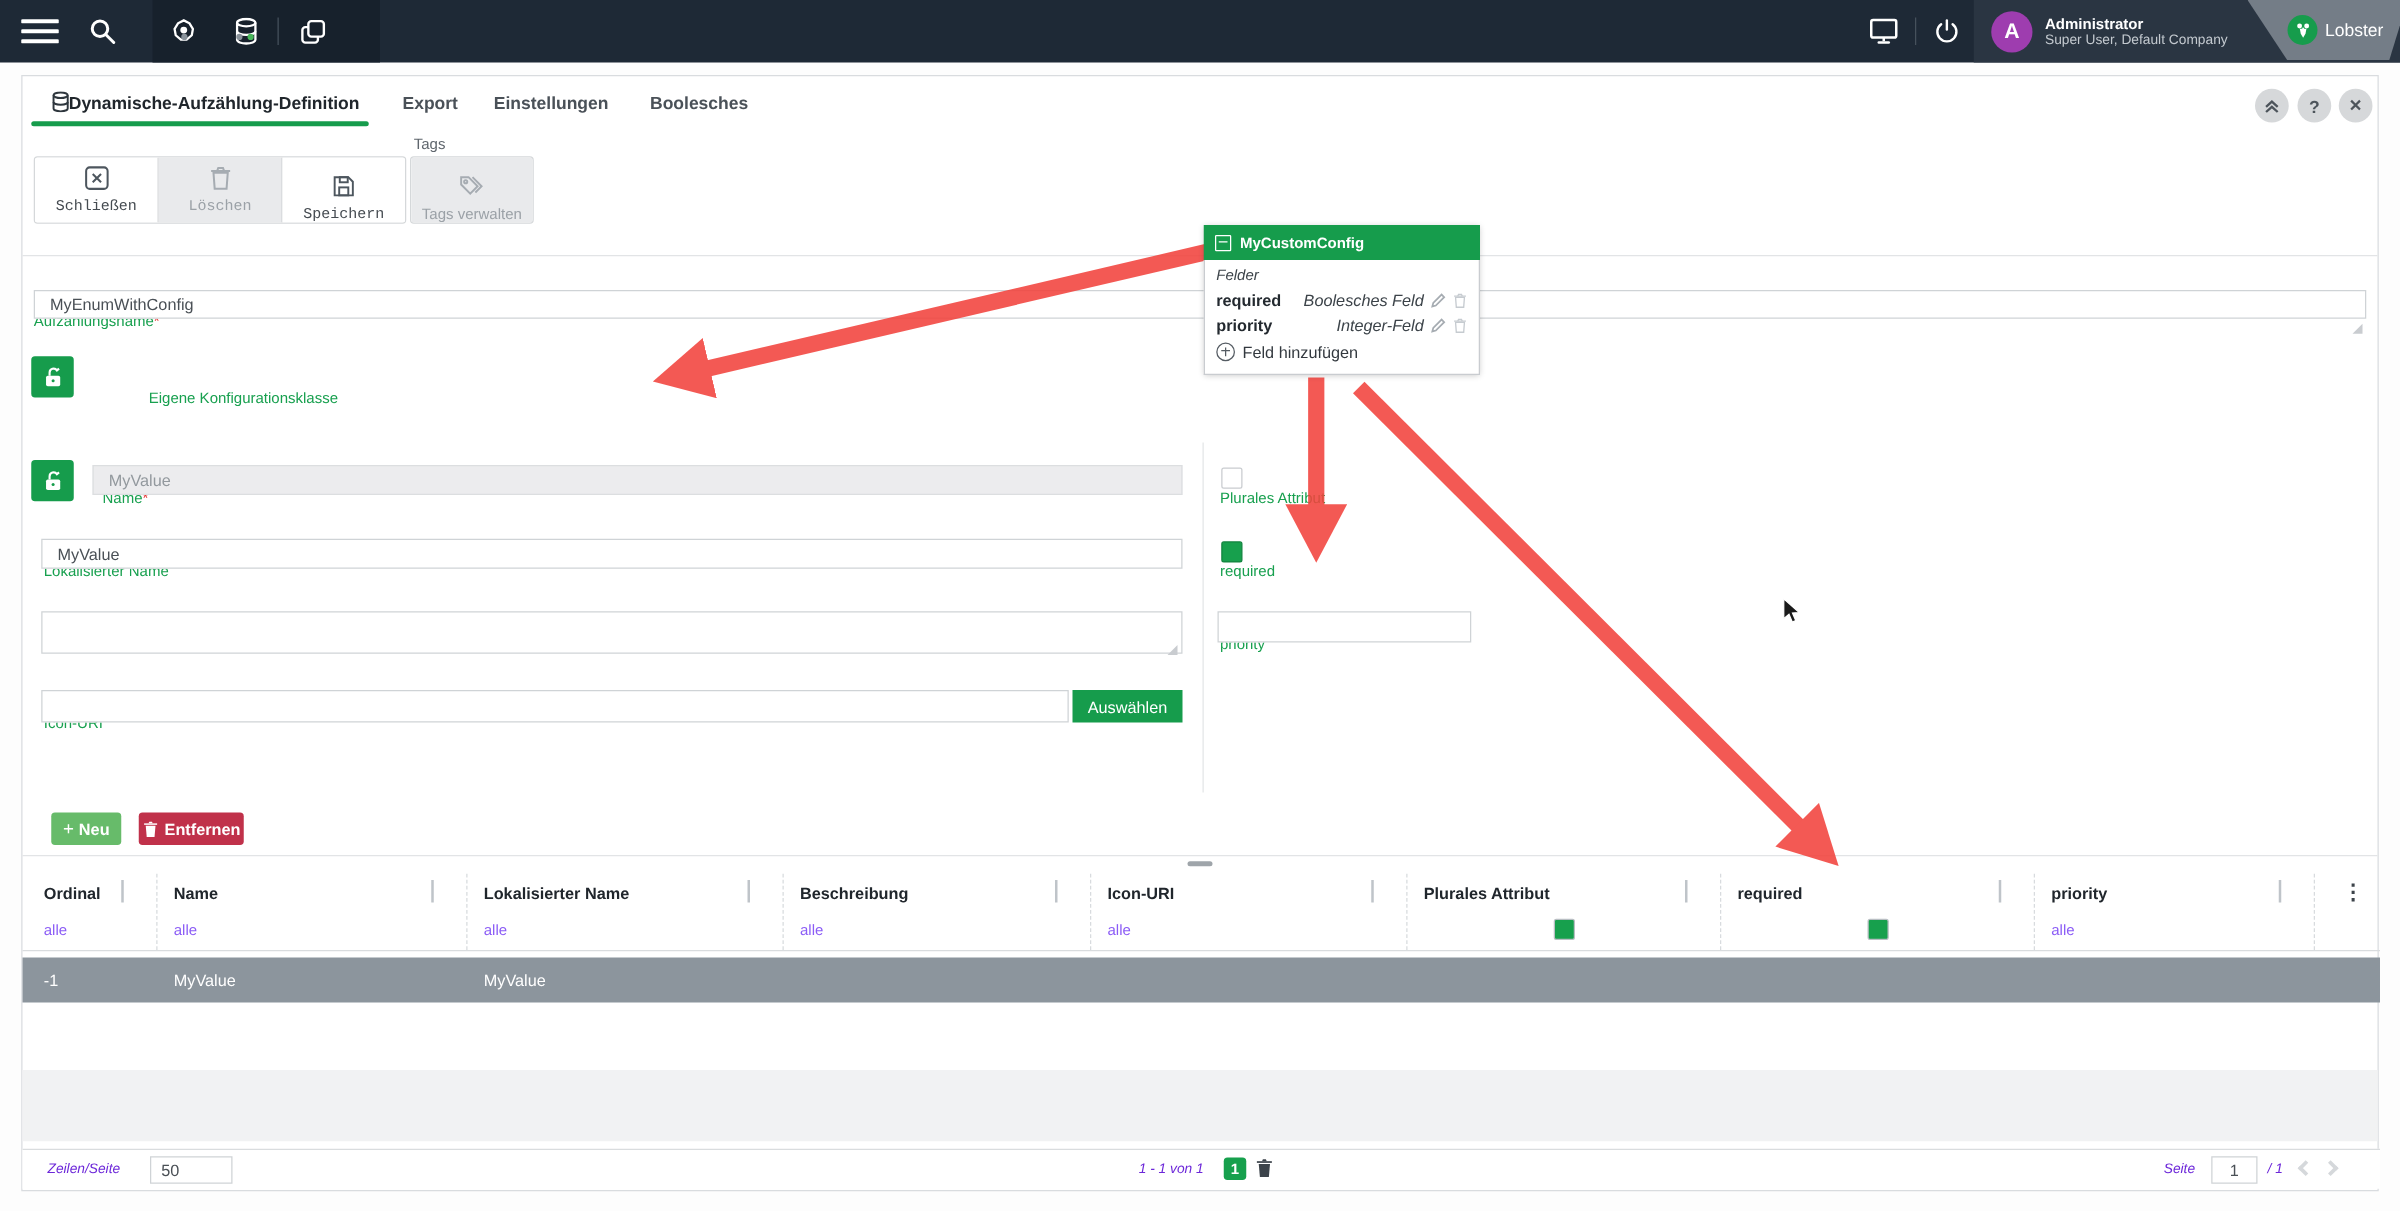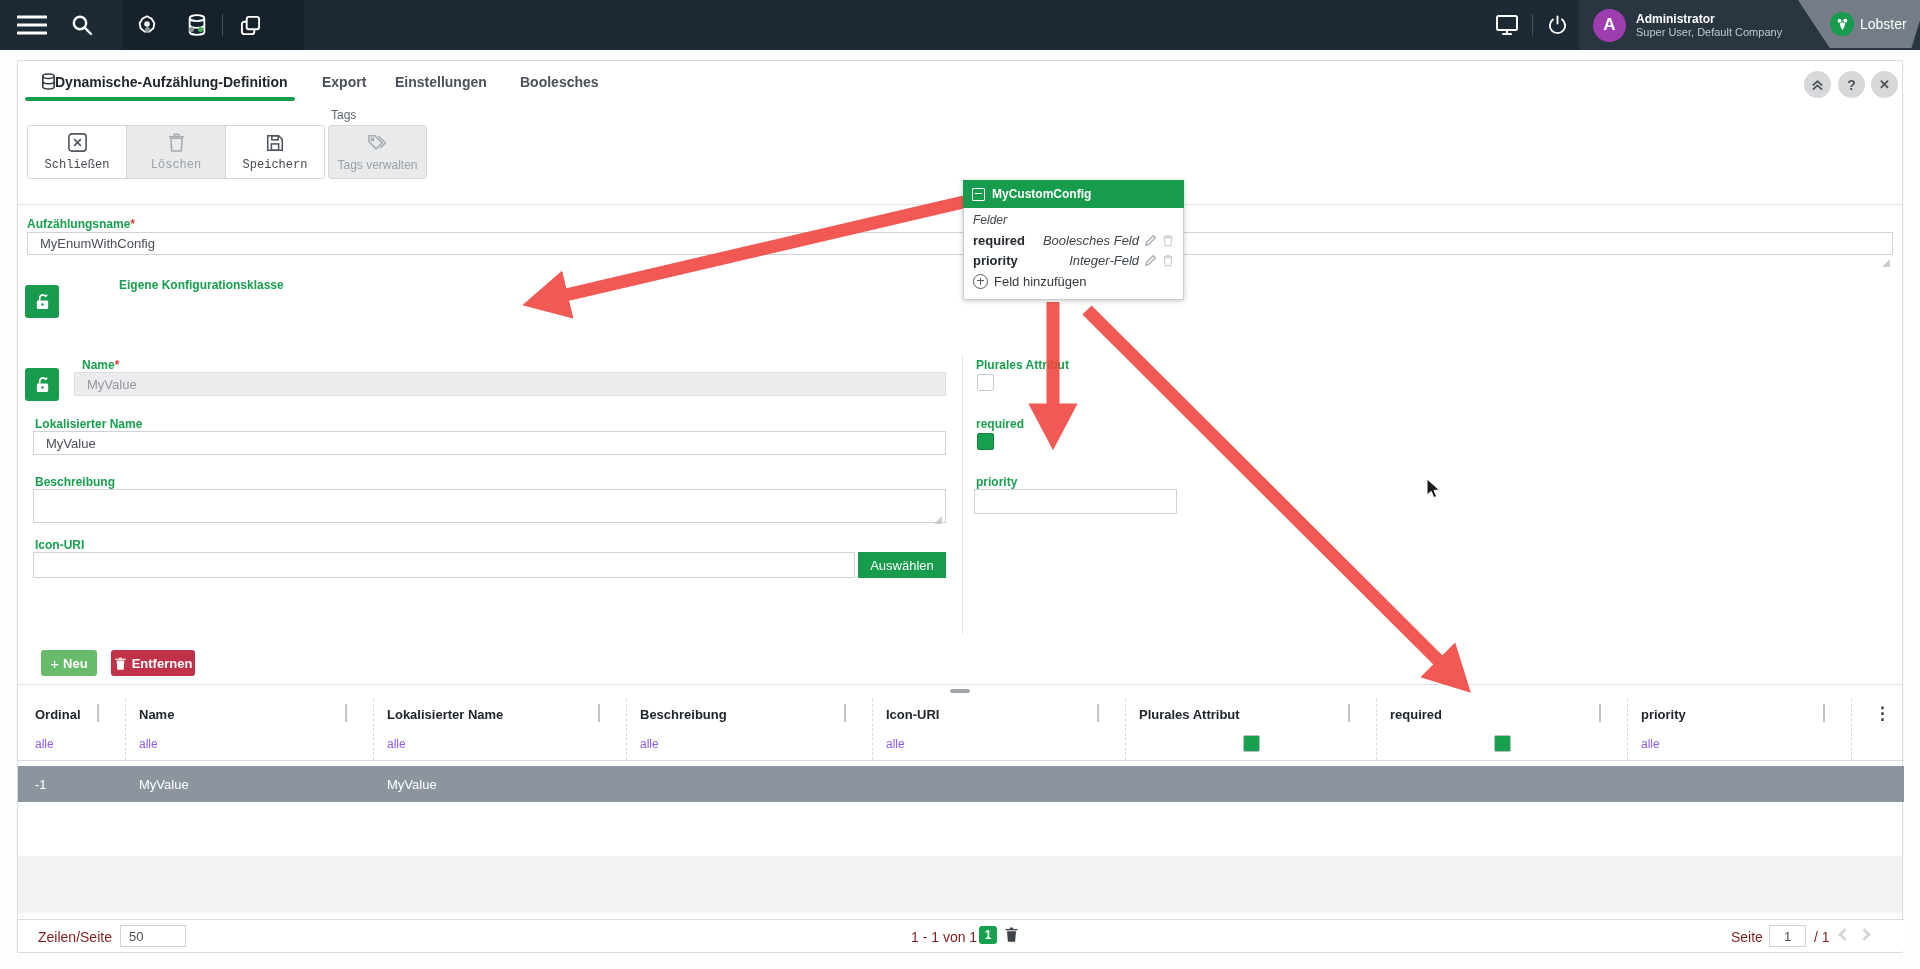--- a/index.html
+++ b/index.html
@@ -31,29 +31,29 @@
   .tab-active-label{color:#20262c;}
   .tab-underline{left:7px;top:36px;width:270px;height:4px;background:#169c4c;border-radius:2px;}
   .winbtn{width:27px;height:27px;border-radius:50%;background:#d6d8da;color:#4d545b;display:flex;align-items:center;
           justify-content:center;font-size:14px;font-weight:700;cursor:pointer;}
 
   
   .group-label{font-size:12px;color:#5f666d;}
   .btn-group{display:flex;border:1px solid #d5d8da;border-radius:3px;overflow:hidden;background:#fff;}
   .tool-btn{width:98px;height:52px;display:flex;flex-direction:column;align-items:center;justify-content:center;
             gap:5px;background:#fff;color:#4d565e;cursor:pointer;border-right:1px solid #d5d8da;}
-  .tool-btn:last-child{border-right:none;}
+  .tool-btn:last-child{border-right:none;justify-content:flex-end;}
   .tool-btn .tlabel{font-size:12px;color:#454b51;}
   .tool-btn.disabled{background:#e9eaec;color:#a6acb2;cursor:default;}
   .tool-btn.disabled .tlabel{color:#9ba1a7;}
 
   .hr{height:1px;background:#e2e4e6;}
 
   
-  .flabel{font-size:12px;font-weight:700;color:#18a04f;white-space:nowrap;}
+  .flabel{font-size:12px;font-weight:400;color:#18a04f;white-space:nowrap;margin-top:33px;}
   .req{color:#e53935;}
   .tinput{border:1px solid #cfd3d6;background:#fff;color:#4a5056;font-size:13px;padding:0 12px;
           font-family:"Liberation Sans",sans-serif;outline:none;}
   .tinput.disabled{background:#ececee;border-color:#dcdee0;color:#93999e;}
   .lockbtn{width:34px;height:33px;background:#169c4c;border-radius:3px;color:#fff;display:flex;align-items:center;
            justify-content:center;cursor:pointer;}
   .grip{width:0;height:0;border-left:8px solid transparent;border-bottom:8px solid #c9ccd0;}
   .vline{width:1px;background:#e4e6e8;}
   .cb{width:17px;height:17px;border:1px solid #c9ccd0;background:#fff;border-radius:2px;cursor:pointer;}
   .cb.checked{background:#17a04d;border-color:#11833e;}
@@ -89,21 +89,21 @@
   .tcol .tick{position:absolute;right:26px;top:5px;width:2px;height:18px;background:#bfc4c9;}
   .tcol .filter{position:absolute;left:13px;top:38px;font-size:12px;color:#8b5cf6;}
   .tcol .fcb{position:absolute;top:36px;left:50%;margin-left:-8px;width:15px;height:15px;border:1px solid #b9bec3;
              background:#17a04d;border-radius:2px;}
   .filter-underline{left:0;top:699px;width:1886px;height:1px;background:#d9dcde;}
   .selrow{left:0;top:705px;width:1886px;height:36px;background:#8c959d;color:#fff;font-size:13px;cursor:pointer;}
   .selrow span{position:absolute;top:11px;}
 
   
   .tfooter{left:0;top:858px;width:1886px;height:32px;background:#fff;border-top:1px solid #d9dcde;}
-  .ftext{font-size:14px;color:#7f1d1d;}
+  .ftext{font-size:11px;color:#6d28d9;font-style:italic;}
   .fbadge{width:18px;height:18px;border-radius:3px;background:#17a04d;color:#fff;font-size:12px;font-weight:700;
           display:flex;align-items:center;justify-content:center;}
   .chev{width:9px;height:9px;border-left:3px solid #d5d8db;border-bottom:3px solid #d5d8db;display:inline-block;}
   .chev.left{transform:rotate(45deg);}
   .chev.right{transform:rotate(-135deg);}
 
   .overlay{left:0;top:0;width:1920px;height:969px;pointer-events:none;z-index:30;}
   .cursor-layer{z-index:60;}
 </style>
 </head>

